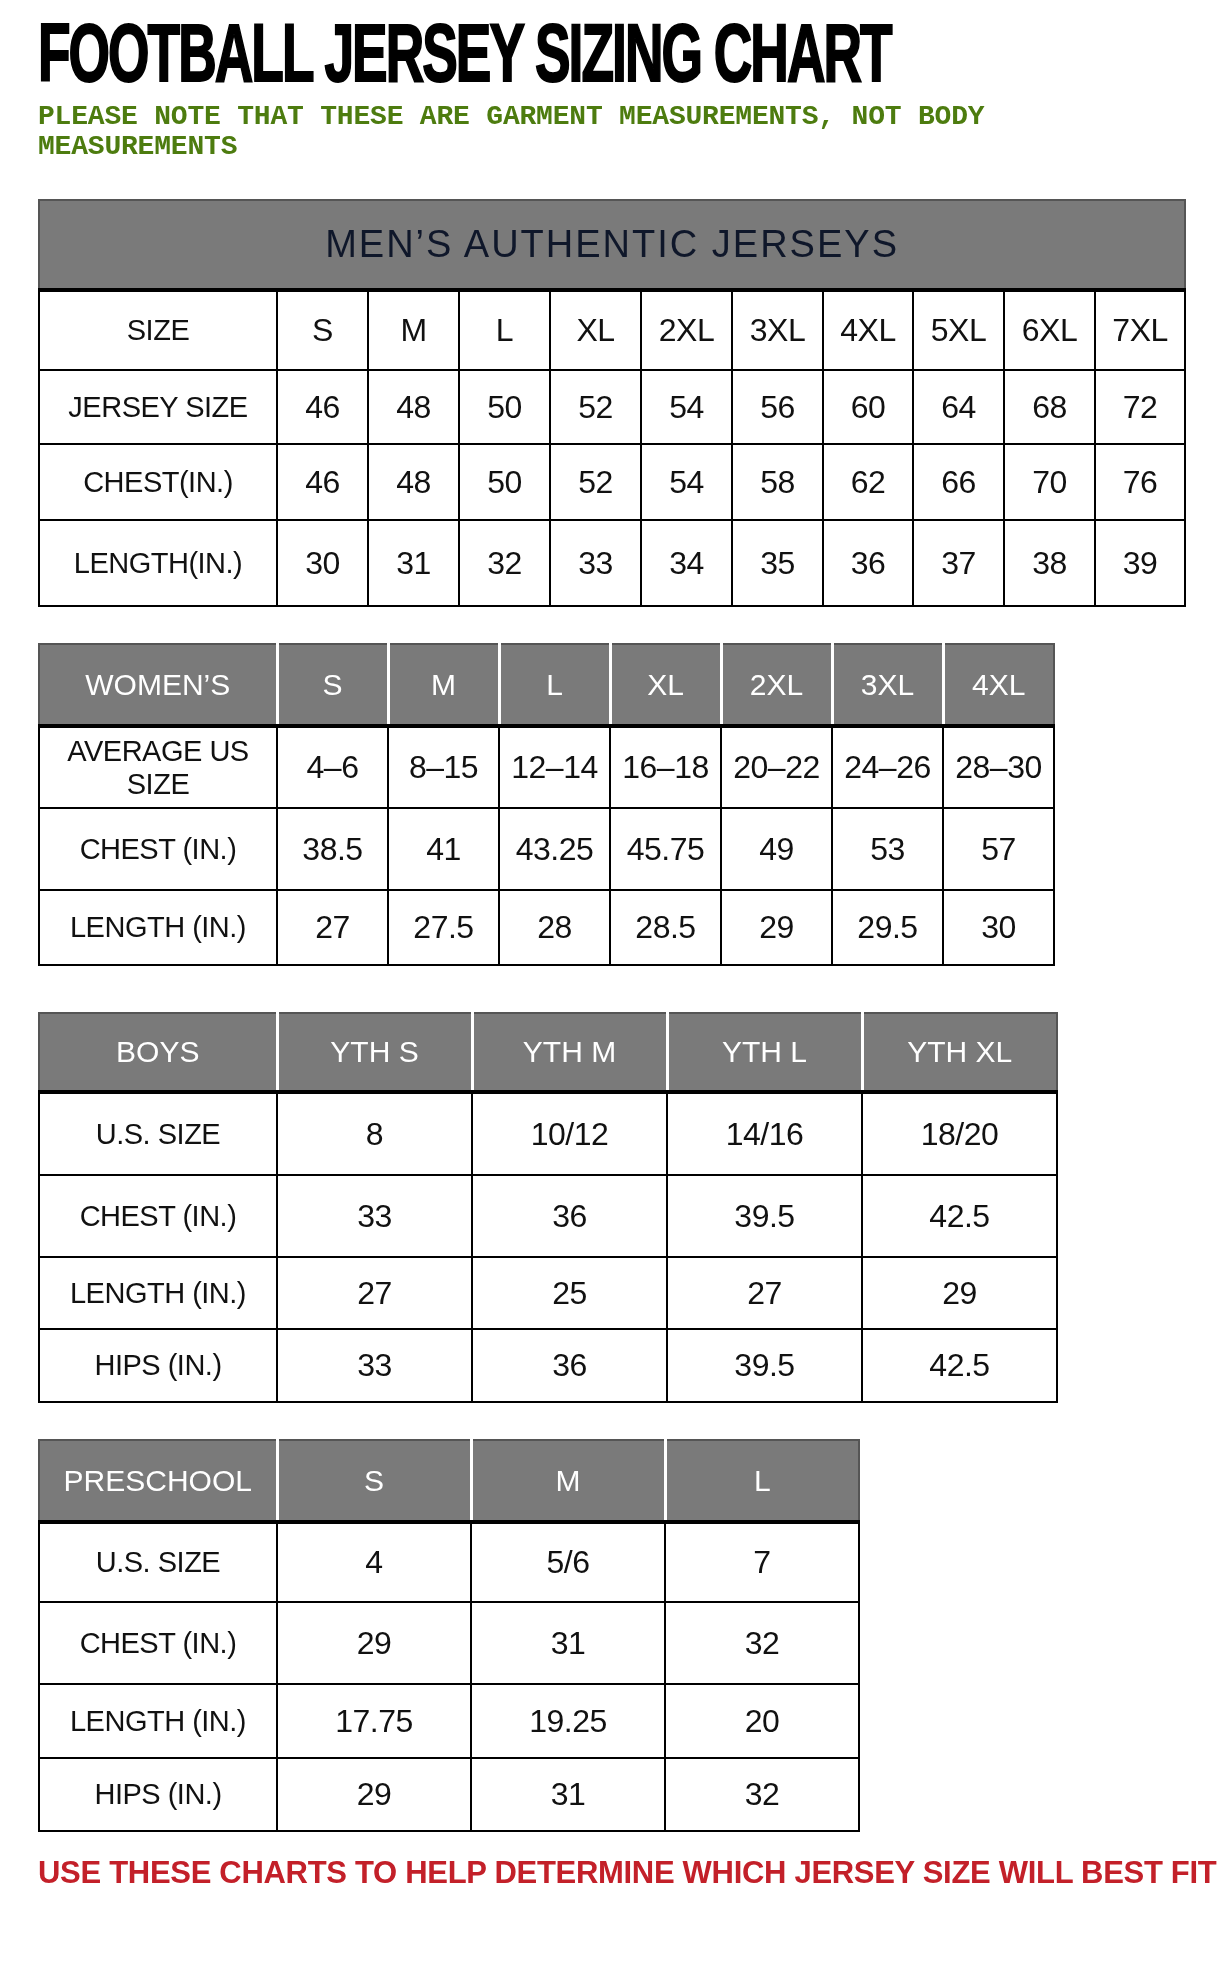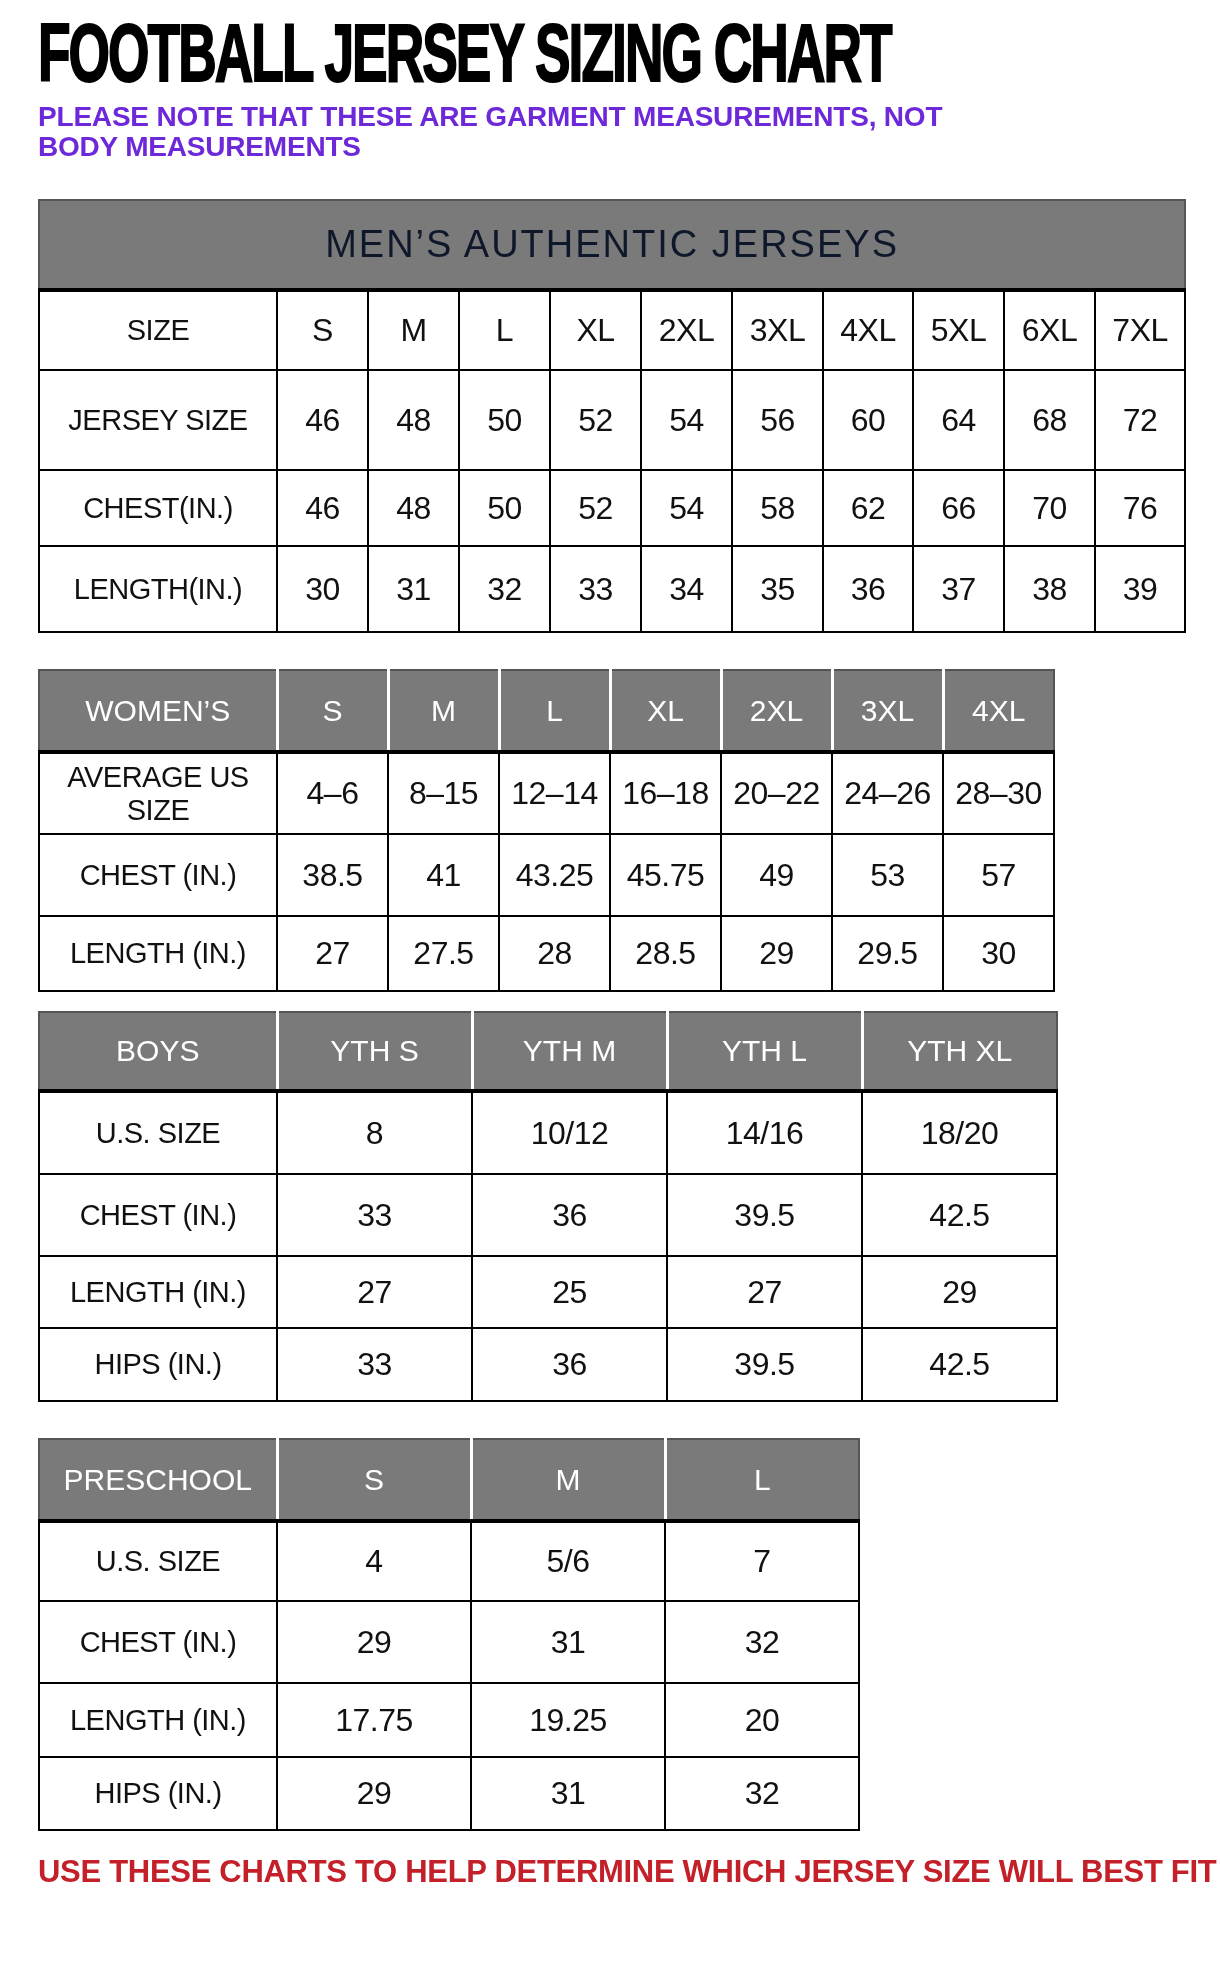--- a/index.html
+++ b/index.html
@@ -19,24 +19,25 @@
     display: inline-block;
     font-size: 82px; font-weight: 700; letter-spacing: -3px;
     transform: scale(0.65, 1.0); transform-origin: left center;
     -webkit-text-stroke: 2px #000;
     color: #000;
   }
 
   
   .note {
     margin: 10px 0 0 0;
-    color: #6d28d9;
+    color: #4d7c0f;
     font-size: 28px; font-weight: 700; line-height: 30px;
     letter-spacing: -0.2px;
     max-width: 985px;
+    font-family: Liberation Mono, monospace;
   }
 
   
   table.sz { border-collapse: collapse; table-layout: fixed; }
   .sz td {
     border: 2px solid #000;
     text-align: center; vertical-align: middle;
     font-size: 32px; letter-spacing: -0.5px;
     padding: 0 5px; color: #111;
   }
@@ -49,21 +50,21 @@
     font-size: 30px; letter-spacing: 0;
   }
   .sz tr.hdr td:first-child { border-left: 2px solid #555; }
   .sz td.banner {
     background: #7A7A7A; color: #0f172a;
     border: 2px solid #555; border-bottom: 4px solid #000;
     font-size: 38px; letter-spacing: 2px;
   }
   .mens  { width: 1146px; margin-top: 37px; }
   .women { width: 1015px; margin-top: 36px; }
-  .boys  { width: 1018px; margin-top: 19px; }
+  .boys  { width: 1018px; margin-top: 46px; }
   .pre   { width: 820px;  margin-top: 36px; }
 
   
   .footer {
     margin: 24px 0 0 0;
     color: #C32029;
     font-size: 31px; font-weight: 700; line-height: 34px;
     letter-spacing: -0.3px; white-space: nowrap;
   }
 </style>
@@ -100,21 +101,21 @@
       <td>M</td>
       <td>L</td>
       <td>XL</td>
       <td>2XL</td>
       <td>3XL</td>
       <td>4XL</td>
       <td>5XL</td>
       <td>6XL</td>
       <td>7XL</td>
     </tr>
-    <tr style="height:100px">
+    <tr style="height:74px">
       <td class="lbl">JERSEY SIZE</td>
       <td>46</td>
       <td>48</td>
       <td>50</td>
       <td>52</td>
       <td>54</td>
       <td>56</td>
       <td>60</td>
       <td>64</td>
       <td>68</td>

